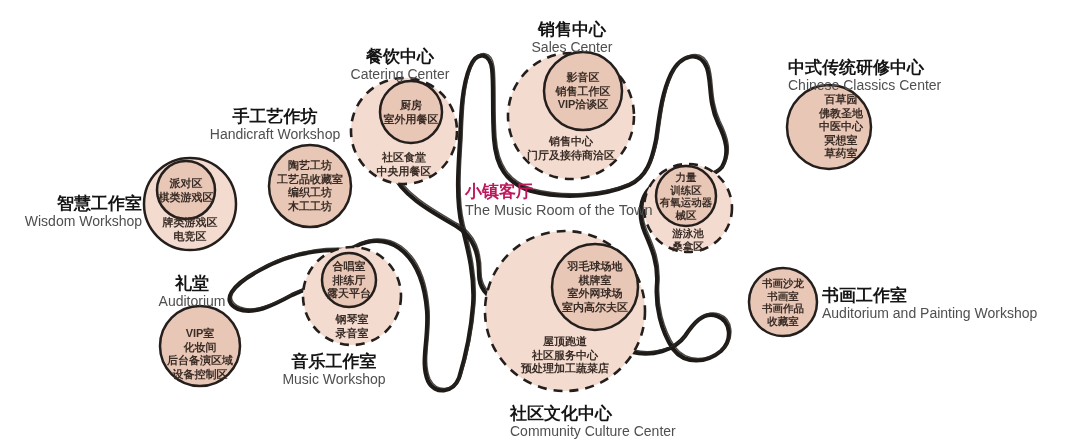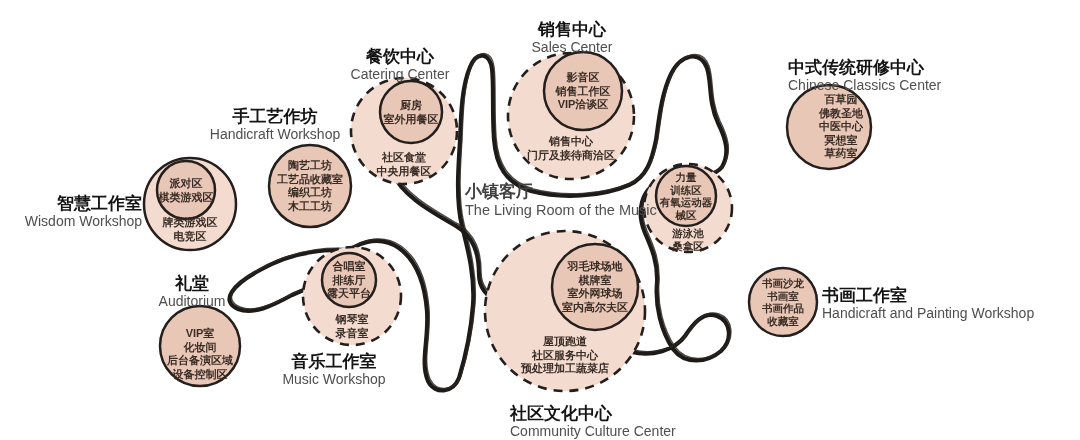--- a/index.html
+++ b/index.html
@@ -9,21 +9,21 @@
   .loop-main{fill:none;stroke:#1d1a18;stroke-width:4.2;stroke-linecap:round;stroke-linejoin:round;}
   .loop-echo{fill:none;stroke:#2b2825;stroke-width:1.5;stroke-linecap:round;opacity:.85;}
   .bubble-text{position:absolute;z-index:3;transform:translate(-50%,-50%);
                text-align:center;font-weight:700;white-space:nowrap;}
   .bubble-text div{line-height:13.5px;font-size:11px;}
   .bubble-text.small div{line-height:12.5px;font-size:10.5px;}
   .cluster-label{position:absolute;z-index:4;white-space:nowrap;margin-top:12px;}
   .cluster-label .zh{font-size:17px;font-weight:700;color:#141414;line-height:19px;}
   .cluster-label .en{font-size:14px;font-weight:400;color:#4f4f4f;line-height:17px;}
   #center-label{position:absolute;z-index:4;white-space:nowrap;}
-  #center-label .zh{font-size:17px;font-weight:700;color:#404040;line-height:19px;}
+  #center-label .zh{font-size:17px;font-weight:700;color:#be185d;line-height:19px;}
   #center-label .en{font-size:14.5px;color:#4f4f4f;line-height:18px;}
 </style>
 </head>
 <body>
 
 <div id="stage">
 
   <svg id="linework" width="1080" height="440" viewBox="0 0 1080 440">
     <g>
       <path class="loop-main" d="M 372 256 C 334 244, 292 252, 260 270 C 232 285, 220 301, 238 309 C 253 315, 272 306, 292 295 C 310 286, 326 283, 342 290"></path>
@@ -147,21 +147,21 @@
       <div class="bubble-text" style="left: 200px; top: 346px; color: rgb(58, 45, 38); margin-top: 8px;">
         <div>VIP室</div>
         <div>化妆间</div>
         <div>后台备演区域</div>
         <div>设备控制区</div>
       </div>
     </div>
 
   <div id="center-label" style="left:465px;top:182px;">
     <div class="zh">小镇客厅</div>
-    <div class="en">The Living Room of the Music</div>
+    <div class="en">The Music Room of the Town</div>
   </div>
 
 <div class="cluster-label" style="top: 182px; right: 938px; text-align: right;">
       <div class="zh">智慧工作室</div>
       <div class="en">Wisdom Workshop</div>
     </div>
     <div class="cluster-label" style="top: 95px; left: 275px; transform: translateX(-50%); text-align: center;">
       <div class="zh">手工艺作坊</div>
       <div class="en">Handicraft Workshop</div>
     </div>
@@ -172,21 +172,21 @@
     <div class="cluster-label" style="top: 8px; left: 572px; transform: translateX(-50%); text-align: center;">
       <div class="zh">销售中心</div>
       <div class="en">Sales Center</div>
     </div>
     <div class="cluster-label" style="top: 46px; left: 788px;">
       <div class="zh">中式传统研修中心</div>
       <div class="en">Chinese Classics Center</div>
     </div>
     <div class="cluster-label" style="top: 274px; left: 822px;">
       <div class="zh">书画工作室</div>
-      <div class="en">Handicraft and Painting Workshop</div>
+      <div class="en">Auditorium and Painting Workshop</div>
     </div>
     <div class="cluster-label" style="top: 392px; left: 510px;">
       <div class="zh">社区文化中心</div>
       <div class="en">Community Culture Center</div>
     </div>
     <div class="cluster-label" style="top: 340px; left: 334px; transform: translateX(-50%); text-align: center;">
       <div class="zh">音乐工作室</div>
       <div class="en">Music Workshop</div>
     </div>
     <div class="cluster-label" style="top: 262px; left: 192px; transform: translateX(-50%); text-align: center;">

